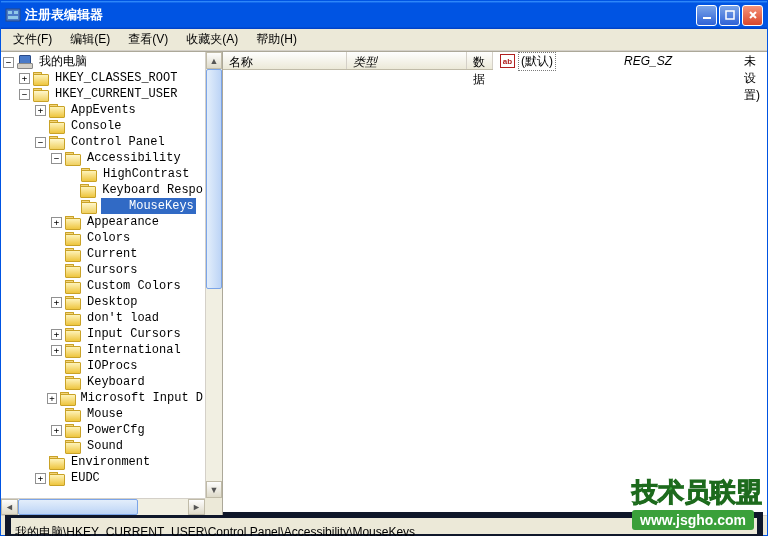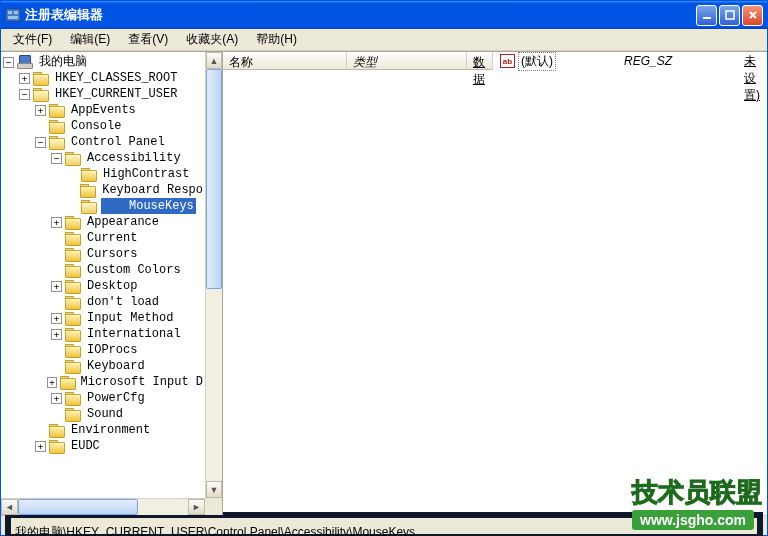--- a/index.html
+++ b/index.html
@@ -38,21 +38,21 @@
 .hscroll { position: absolute; left: 0; right: 17px; bottom: 0; height: 17px; background: #f1efe2; border-top: 1px solid #d4d0c8; }
 .hscroll .arrow { width: 17px; height: 100%; background: linear-gradient(#fdfdfd,#dedac9); border: 1px solid #c0bba8; display:inline-flex; align-items:center; justify-content:center; font-size:9px; color:#555; }
 .hscroll .thumb { position: absolute; left: 17px; top: 0; bottom: 0; width: 120px; background: linear-gradient(#e3eefb,#bcd4f6); border: 1px solid #7ba4e8; border-radius: 2px; }
 .hscroll .arrow.right { position: absolute; right: 0; top: 0; }
 .corner { position: absolute; right: 0; bottom: 0; width: 17px; height: 17px; background: #ece9d8; }
 .list-pane { flex: 1; background: #fff; display: flex; flex-direction: row; font-family: "SimSun", "宋体", sans-serif; }
 .list-header { height: 18px; background: linear-gradient(#fefefe,#ece9d8); border-bottom: 1px solid #c0bba8; display: flex; }
 .list-header .col { border-right: 1px solid #d4d0c8; padding: 2px 6px; font-size: 12px; }
 .col-name { width: 124px; }
 .col-type { width: 120px; font-style: italic; }
-.col-data { flex: 1; text-decoration: underline; }
+.col-data { flex: 1; }
 .list-body { flex: 1; padding: 1px; }
 .list-row { display: flex; align-items: center; height: 16px; }
 .list-row .cell { padding: 0 6px; font-size: 12px; }
 .value-icon { width: 15px; height: 14px; display: inline-flex; align-items: center; justify-content: center; margin-right: 3px; background: #fff; border: 1px solid #b02020; font-size: 8px; font-weight: bold; color: #b02020; font-family: Arial; }
 .value-name.selected { border: 1px dotted #7a7a7a; padding: 0 2px; }
 .statusbar { height: 20px; background: #ece9d8; border-top: 1px solid #d4d0c8; display: flex; align-items: center; padding: 2px 4px; font-size: 12px; }
 .status-cell { border: 6px solid #0f172a; padding: 8px 4px; flex: 1; background: #ece9d8; height: 26px; line-height: 12px; }
 .watermark { position: absolute; right: 6px; bottom: 6px; text-align: left; pointer-events: none; }
 .watermark .wm1 { font-family: "Microsoft YaHei", sans-serif; font-size: 26px; font-weight: bold; color: #3aa03a; -webkit-text-stroke: 1px #1d6a1d; text-shadow: 1px 1px 0 #fff; }
 .watermark .wm2 { font-family: Arial; font-size: 14px; font-weight: bold; color: #fff; background: #3aa03a; padding: 2px 8px; border-radius: 3px; display: inline-block; }
@@ -164,20 +164,26 @@
           <div class="tree-row">
               <span class="ind" style="width:48px"></span>
               <span class="exp">+</span>
               <span class="folder-icon"></span>
               <span class="tree-label">Appearance</span>
             </div>
           <div class="tree-row">
               <span class="ind" style="width:48px"></span>
               <span class="exp-space"></span>
               <span class="folder-icon"></span>
+              <span class="tree-label">Colors</span>
+            </div>
+          <div class="tree-row">
+              <span class="ind" style="width:48px"></span>
+              <span class="exp-space"></span>
+              <span class="folder-icon"></span>
               <span class="tree-label">Current</span>
             </div>
           <div class="tree-row">
               <span class="ind" style="width:48px"></span>
               <span class="exp-space"></span>
               <span class="folder-icon"></span>
               <span class="tree-label">Cursors</span>
             </div>
           <div class="tree-row">
               <span class="ind" style="width:48px"></span>
@@ -194,21 +200,21 @@
           <div class="tree-row">
               <span class="ind" style="width:48px"></span>
               <span class="exp-space"></span>
               <span class="folder-icon"></span>
               <span class="tree-label">don't load</span>
             </div>
           <div class="tree-row">
               <span class="ind" style="width:48px"></span>
               <span class="exp">+</span>
               <span class="folder-icon"></span>
-              <span class="tree-label">Input Method</span>
+              <span class="tree-label">Input Cursors</span>
             </div>
           <div class="tree-row">
               <span class="ind" style="width:48px"></span>
               <span class="exp">+</span>
               <span class="folder-icon"></span>
               <span class="tree-label">International</span>
             </div>
           <div class="tree-row">
               <span class="ind" style="width:48px"></span>
               <span class="exp-space"></span>
@@ -219,20 +225,26 @@
               <span class="ind" style="width:48px"></span>
               <span class="exp-space"></span>
               <span class="folder-icon"></span>
               <span class="tree-label">Keyboard</span>
             </div>
           <div class="tree-row">
               <span class="ind" style="width:48px"></span>
               <span class="exp">+</span>
               <span class="folder-icon"></span>
               <span class="tree-label">Microsoft Input D</span>
+            </div>
+          <div class="tree-row">
+              <span class="ind" style="width:48px"></span>
+              <span class="exp-space"></span>
+              <span class="folder-icon"></span>
+              <span class="tree-label">Mouse</span>
             </div>
           <div class="tree-row">
               <span class="ind" style="width:48px"></span>
               <span class="exp">+</span>
               <span class="folder-icon"></span>
               <span class="tree-label">PowerCfg</span>
             </div>
           <div class="tree-row">
               <span class="ind" style="width:48px"></span>
               <span class="exp-space"></span>

